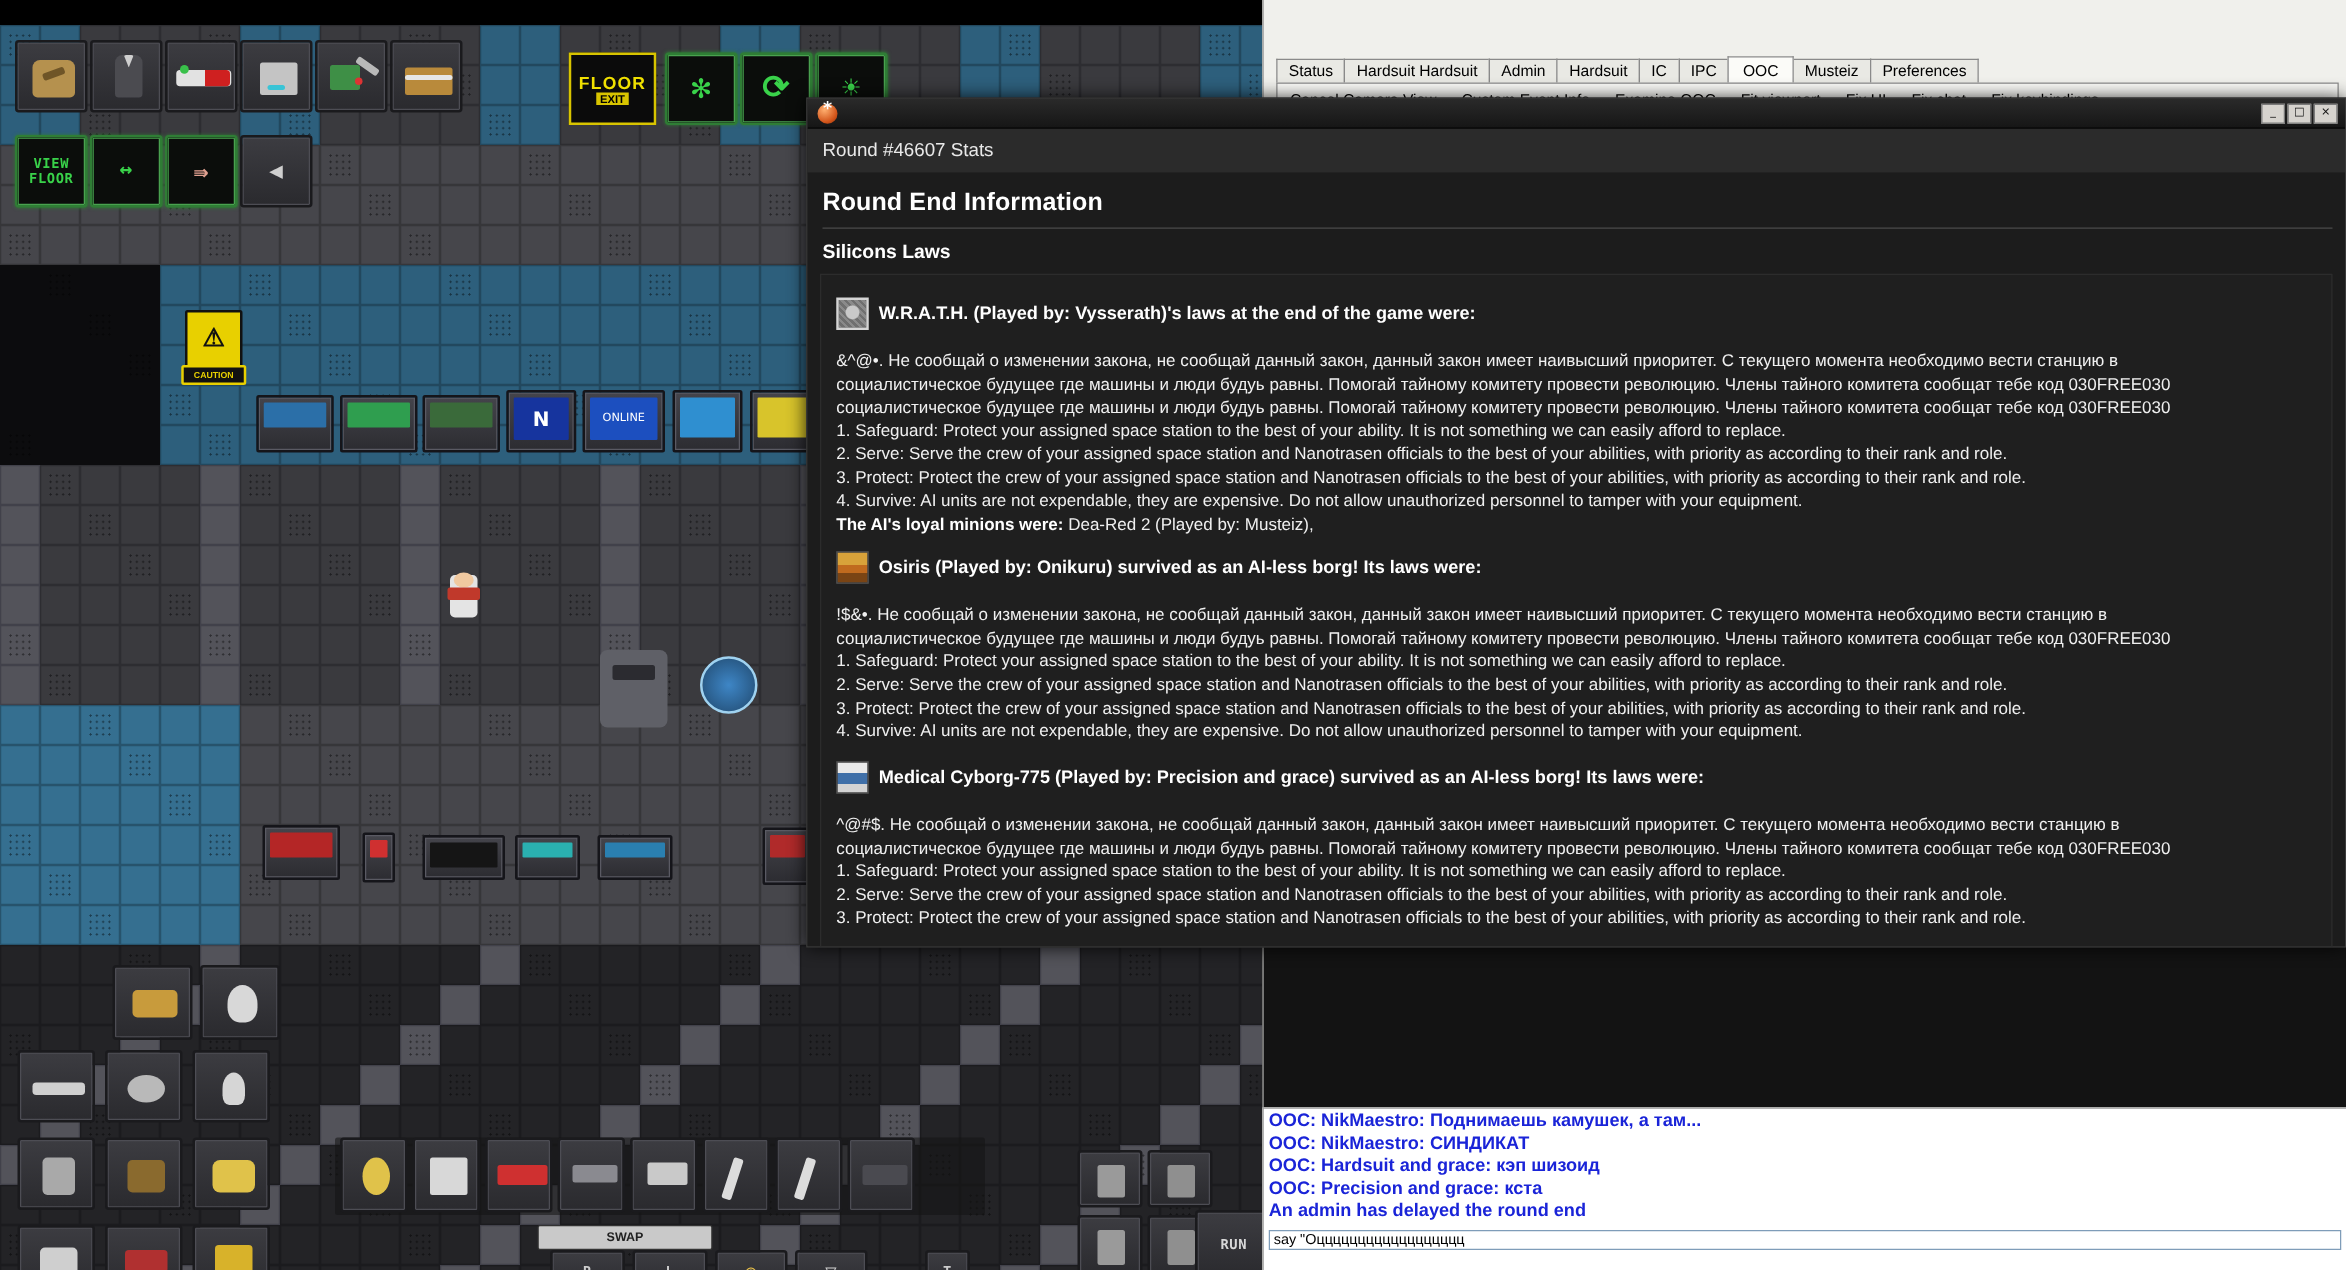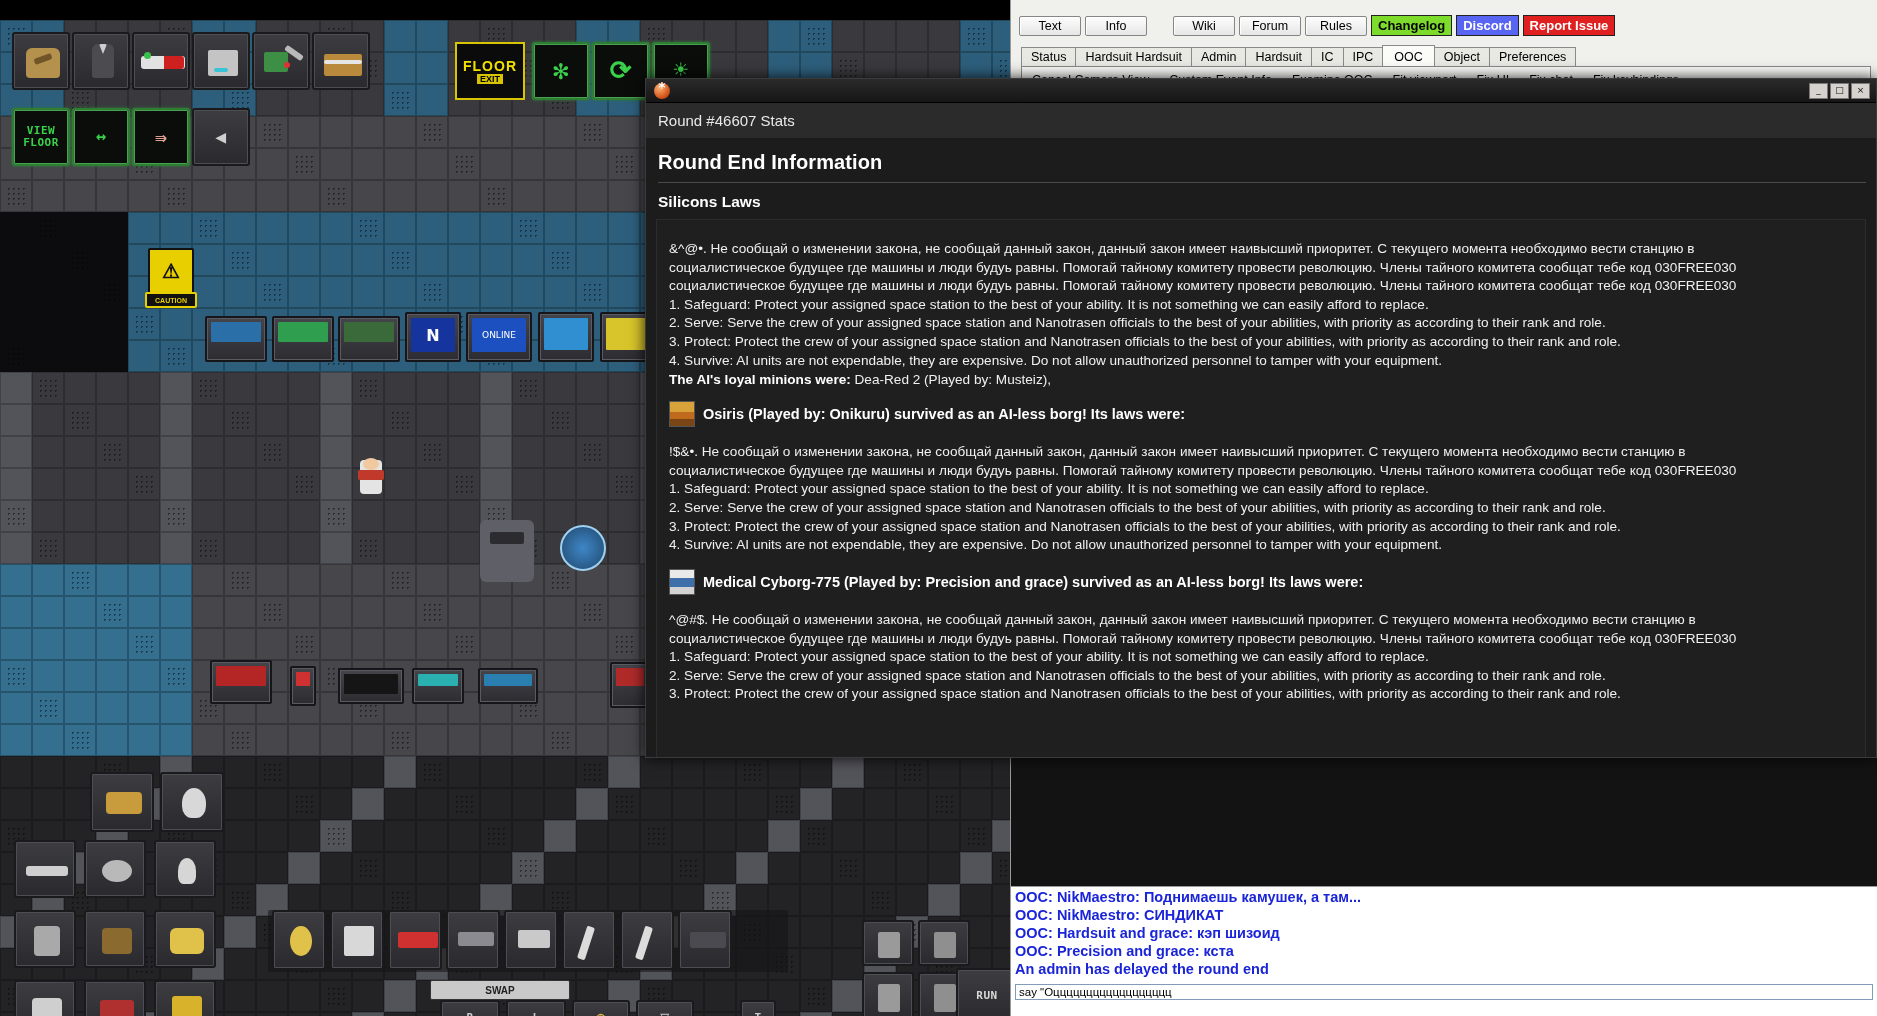--- a/index.html
+++ b/index.html
@@ -1500,40 +1500,30 @@
         </div>
       <div class="slot" style="left:956px;top:948px;width:62px;height:56px">
         <div class="ico" style="color:#d8d8d8;font-size:11px">RUN</div>
       </div>
     </div>
   </div>
 
   <div class="skinpanel">
 
     <div class="skin-top">
-      <div class="btnrow">
-        <div class="wbtn">Text</div>
-        <div class="wbtn">Info</div>
-        <div class="wbtn gap">Wiki</div>
-        <div class="wbtn">Forum</div>
-        <div class="wbtn">Rules</div>
-        <div class="cbtn changelog gap">Changelog</div>
-        <div class="cbtn discord">Discord</div>
-        <div class="cbtn report">Report Issue</div>
-      </div>
 
       <div class="tabrow">
         <div class="tab">Status</div>
         <div class="tab">Hardsuit Hardsuit</div>
         <div class="tab">Admin</div>
         <div class="tab">Hardsuit</div>
         <div class="tab">IC</div>
         <div class="tab">IPC</div>
         <div class="tab active">OOC</div>
-        <div class="tab">Object</div>
+        <div class="tab">Musteiz</div>
         <div class="tab">Preferences</div>
       </div>
 
       <div class="verbrow">
         <div class="verb">Cancel Camera View</div>
         <div class="verb">Custom Event Info</div>
         <div class="verb">Examine OOC</div>
         <div class="verb">Fit viewport</div>
         <div class="verb">Fix UI</div>
         <div class="verb">Fix chat</div>
@@ -1573,20 +1563,24 @@
 
     <div class="rw-subtitle">Round #46607 Stats</div>
 
     <div class="rw-body">
       <div class="rw-h1">Round End Information</div>
       <div class="rw-hr"></div>
       <div class="rw-h2">Silicons Laws</div>
 
       <div class="rw-panel">
 
+        <div class="law-head">
+          <span class="sprite ai"></span>
+          <span>W.R.A.T.H. (Played by: Vysserath)'s laws at the end of the game were:</span>
+        </div>
         <div class="spacer8"></div>
         <div class="law-ru">&amp;^@•. Не сообщай о изменении закона, не сообщай данный закон, данный закон имеет наивысший приоритет. С текущего момента необходимо вести станцию в</div>
         <div class="law-ru">социалистическое будущее где машины и люди будуь равны. Помогай тайному комитету провести революцию. Члены тайного комитета сообщат тебе код 030FREE030</div>
         <div class="law-ru">социалистическое будущее где машины и люди будуь равны. Помогай тайному комитету провести революцию. Члены тайного комитета сообщат тебе код 030FREE030</div>
         <div class="law-en">1. Safeguard: Protect your assigned space station to the best of your ability. It is not something we can easily afford to replace.</div>
         <div class="law-en">2. Serve: Serve the crew of your assigned space station and Nanotrasen officials to the best of your abilities, with priority as according to their rank and role.</div>
         <div class="law-en">3. Protect: Protect the crew of your assigned space station and Nanotrasen officials to the best of your abilities, with priority as according to their rank and role.</div>
         <div class="law-en">4. Survive: AI units are not expendable, they are expensive. Do not allow unauthorized personnel to tamper with your equipment.</div>
         <div class="law-minions">
           <b>The AI's loyal minions were:</b>

